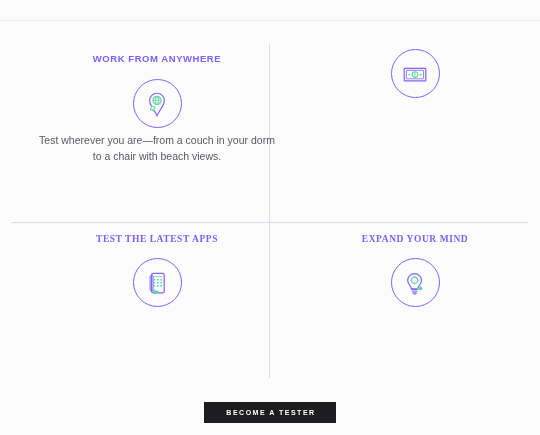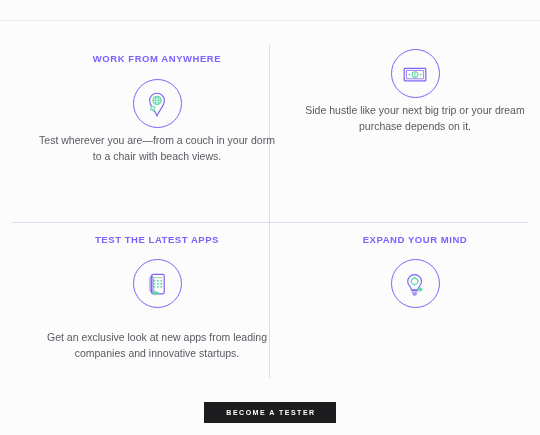--- a/index.html
+++ b/index.html
@@ -68,21 +68,21 @@
   .card-title {
     font-size: 9.5px;
     font-weight: bold;
     letter-spacing: 0.55px;
     color: #7b61ff;
     text-align: center;
     margin: 0;
     white-space: nowrap;
   }
   .cell.row1 .card-title { margin-top: 19px; }
-  .cell.row2 .card-title { margin-top: 12px; }
+  .cell.row2 .card-title { margin-top: 12px; font-family: Liberation Serif, serif; }
 
   .icon-circle {
     width: 49px;
     height: 49px;
     border-radius: 50%;
     border: 1.3px solid #8163f3;
     display: flex;
     align-items: center;
     justify-content: center;
     box-sizing: border-box;
@@ -155,21 +155,20 @@
       <div class="icon-circle">
         <svg width="30" height="30" viewBox="0 0 30 30" aria-hidden="true">
           <rect x="4.2" y="9.4" width="21.6" height="12.4" rx="0.6" fill="none" stroke="#8163f3" stroke-width="1.2"></rect>
           <rect x="6.4" y="11.4" width="17.2" height="8.4" rx="0.4" fill="none" stroke="#8163f3" stroke-width="0.8"></rect>
           <circle cx="15" cy="15.6" r="2.9" fill="none" stroke="#5fd6a4" stroke-width="1.05"></circle>
           <line x1="15" y1="13.1" x2="15" y2="18.1" stroke="#5fd6a4" stroke-width="0.9"></line>
           <circle cx="9.4" cy="15.6" r="0.95" fill="#5fd6a4"></circle>
           <circle cx="20.6" cy="15.6" r="0.95" fill="#5fd6a4"></circle>
         </svg>
       </div>
-      <div class="card-desc">Side hustle like your next big trip or your dream purchase depends on it.</div>
     </div>
 
     <div class="cell row2">
       <div class="card-title">TEST THE LATEST APPS</div>
       <div class="icon-circle">
         <svg width="30" height="30" viewBox="0 0 30 30" aria-hidden="true">
           <rect x="9.6" y="5.4" width="12.6" height="19.4" rx="1.6" fill="none" stroke="#8163f3" stroke-width="1.2"></rect>
           <rect x="8.1" y="7.3" width="3" height="15.6" rx="1.2" fill="none" stroke="#8163f3" stroke-width="1"></rect>
           <line x1="11.5" y1="8.6" x2="20.3" y2="8.6" stroke="#5fd6a4" stroke-width="0.8"></line>
           <g fill="#5fd6a4">
@@ -179,21 +178,20 @@
             <rect x="11.7" y="14.0" width="1.6" height="1.6"></rect>
             <rect x="15.1" y="14.0" width="1.6" height="1.6"></rect>
             <rect x="18.5" y="14.0" width="1.6" height="1.6"></rect>
             <rect x="11.7" y="17.0" width="1.6" height="1.6"></rect>
             <rect x="15.1" y="17.0" width="1.6" height="1.6"></rect>
             <rect x="18.5" y="17.0" width="1.6" height="1.6"></rect>
           </g>
           <path d="M16.4 22.9 L13.2 22.9 L13.2 21.4 L10.3 23.8 L13.2 26.2 L13.2 24.7 L16.4 24.7 Z" fill="#5fd6a4" stroke="#5fd6a4" stroke-width="0.5" stroke-linejoin="round"></path>
         </svg>
       </div>
-      <div class="card-desc">Get an exclusive look at new apps from leading companies and innovative startups.</div>
     </div>
 
     <div class="cell row2">
       <div class="card-title">EXPAND YOUR MIND</div>
       <div class="icon-circle">
         <svg width="30" height="30" viewBox="0 0 30 30" aria-hidden="true">
           <path d="M14.6 5.6c-3.8 0-6.9 3.1-6.9 6.9 0 2.4 1.3 4.1 2.4 5.4 0.7 0.8 1.1 1.4 1.1 2.3l0 0.6 6.8 0 0-0.6c0-0.9 0.4-1.5 1.1-2.3 1.1-1.3 2.4-3 2.4-5.4 0-3.8-3.1-6.9-6.9-6.9z" fill="none" stroke="#8163f3" stroke-width="1.2" stroke-linejoin="round"></path>
           <line x1="11.2" y1="21.4" x2="18.0" y2="21.4" stroke="#8163f3" stroke-width="1"></line>
           <line x1="11.6" y1="23.1" x2="17.6" y2="23.1" stroke="#8163f3" stroke-width="1"></line>
           <path d="M12.7 24.8 L16.5 24.8 L15.6 26.1 L13.6 26.1 Z" fill="none" stroke="#8163f3" stroke-width="1" stroke-linejoin="round"></path>

